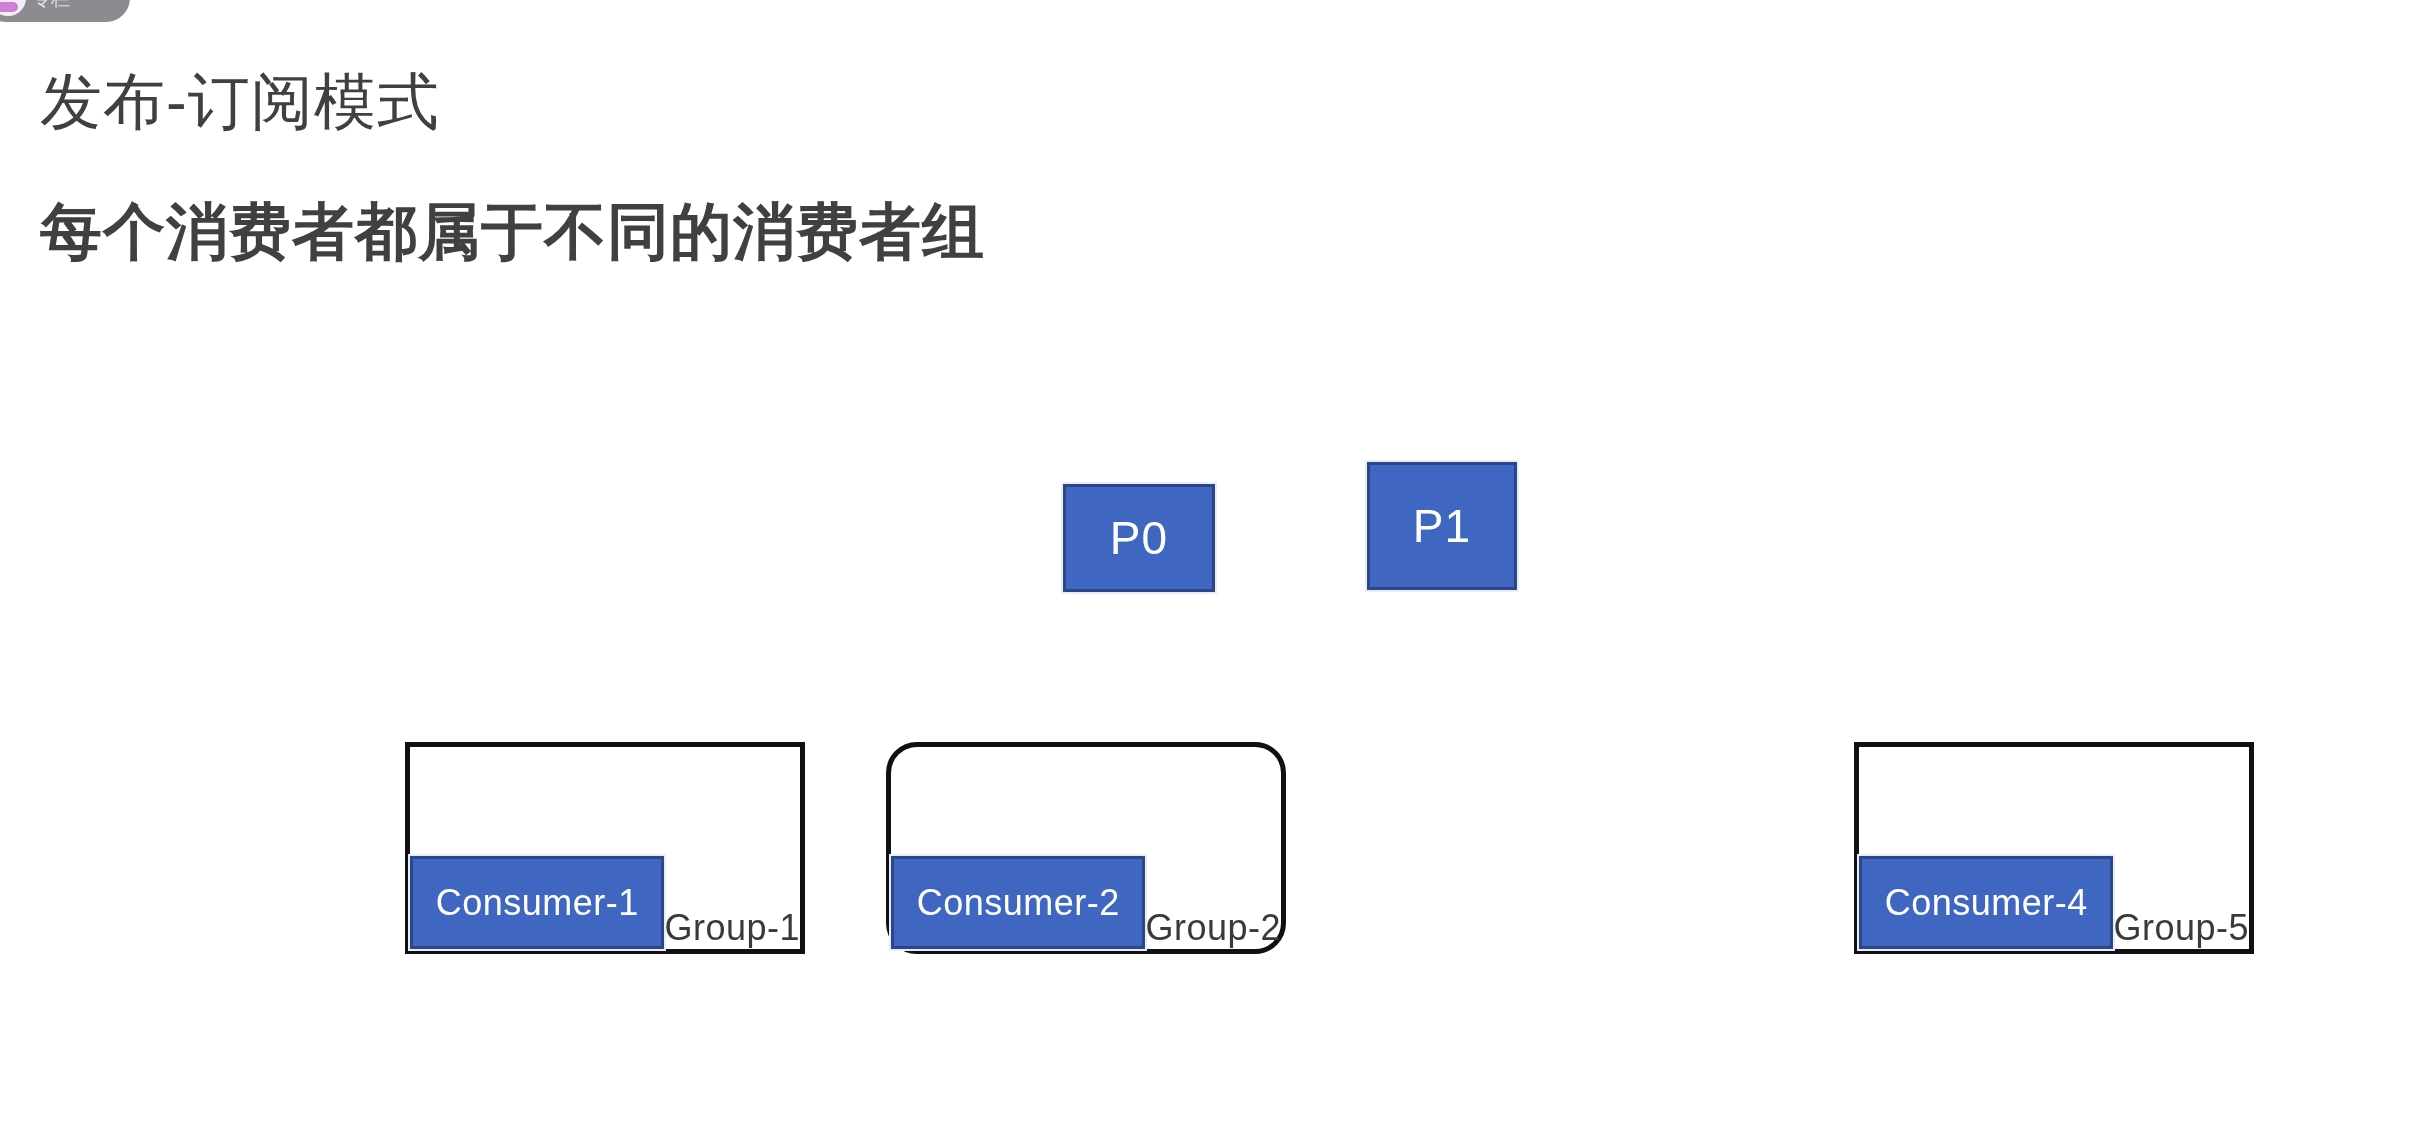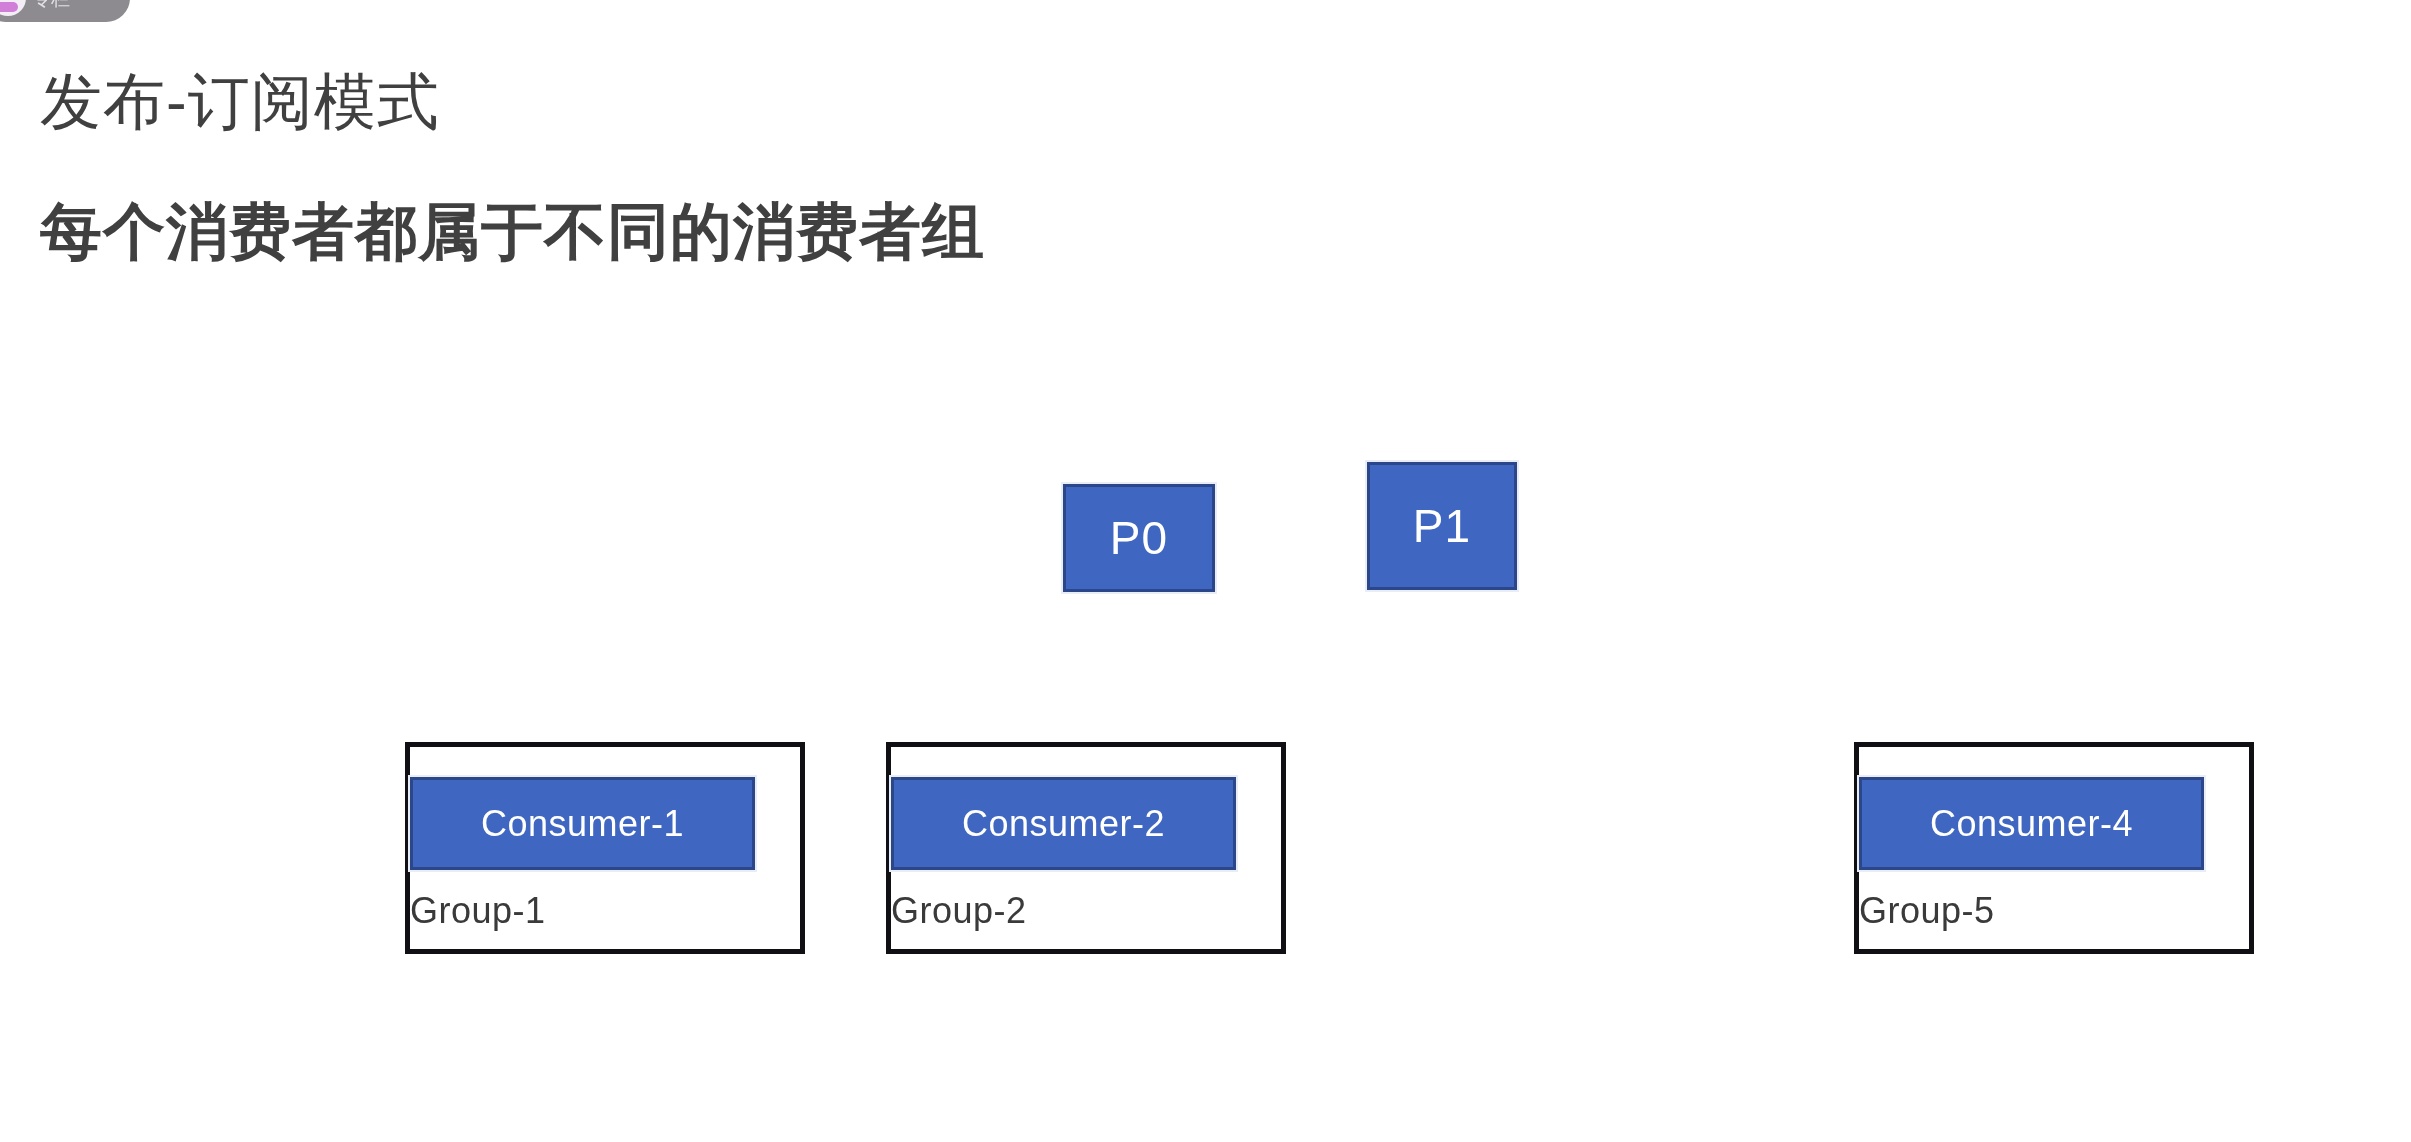--- a/index.html
+++ b/index.html
@@ -104,25 +104,25 @@
   
   .group-box {
     position: absolute;
     top: 742px;
     width: 400px;
     height: 212px;
     background: #ffffff;
     border: 5px solid #0f0f14;
     box-sizing: border-box;
     display: flex;
-    flex-direction: column;
-    align-items: flex-start;
+    flex-direction: row;
+    align-items: flex-end;
   }
   #group-box-0 { left: 405px; }
-  #group-box-1 { left: 886px; }
+  #group-box-1 { left: 886px; border-radius: 31px; }
   #group-box-2 { left: 1367px; }
   #group-box-3 { left: 1854px; }
 
   .consumer-box {
     width: 345px;
     height: 93px;
     margin-top: 30px;
     background: #3f66c1;
     border: 3px solid #2b4689;
     box-shadow: 0 0 0 2px #e9edf8;

